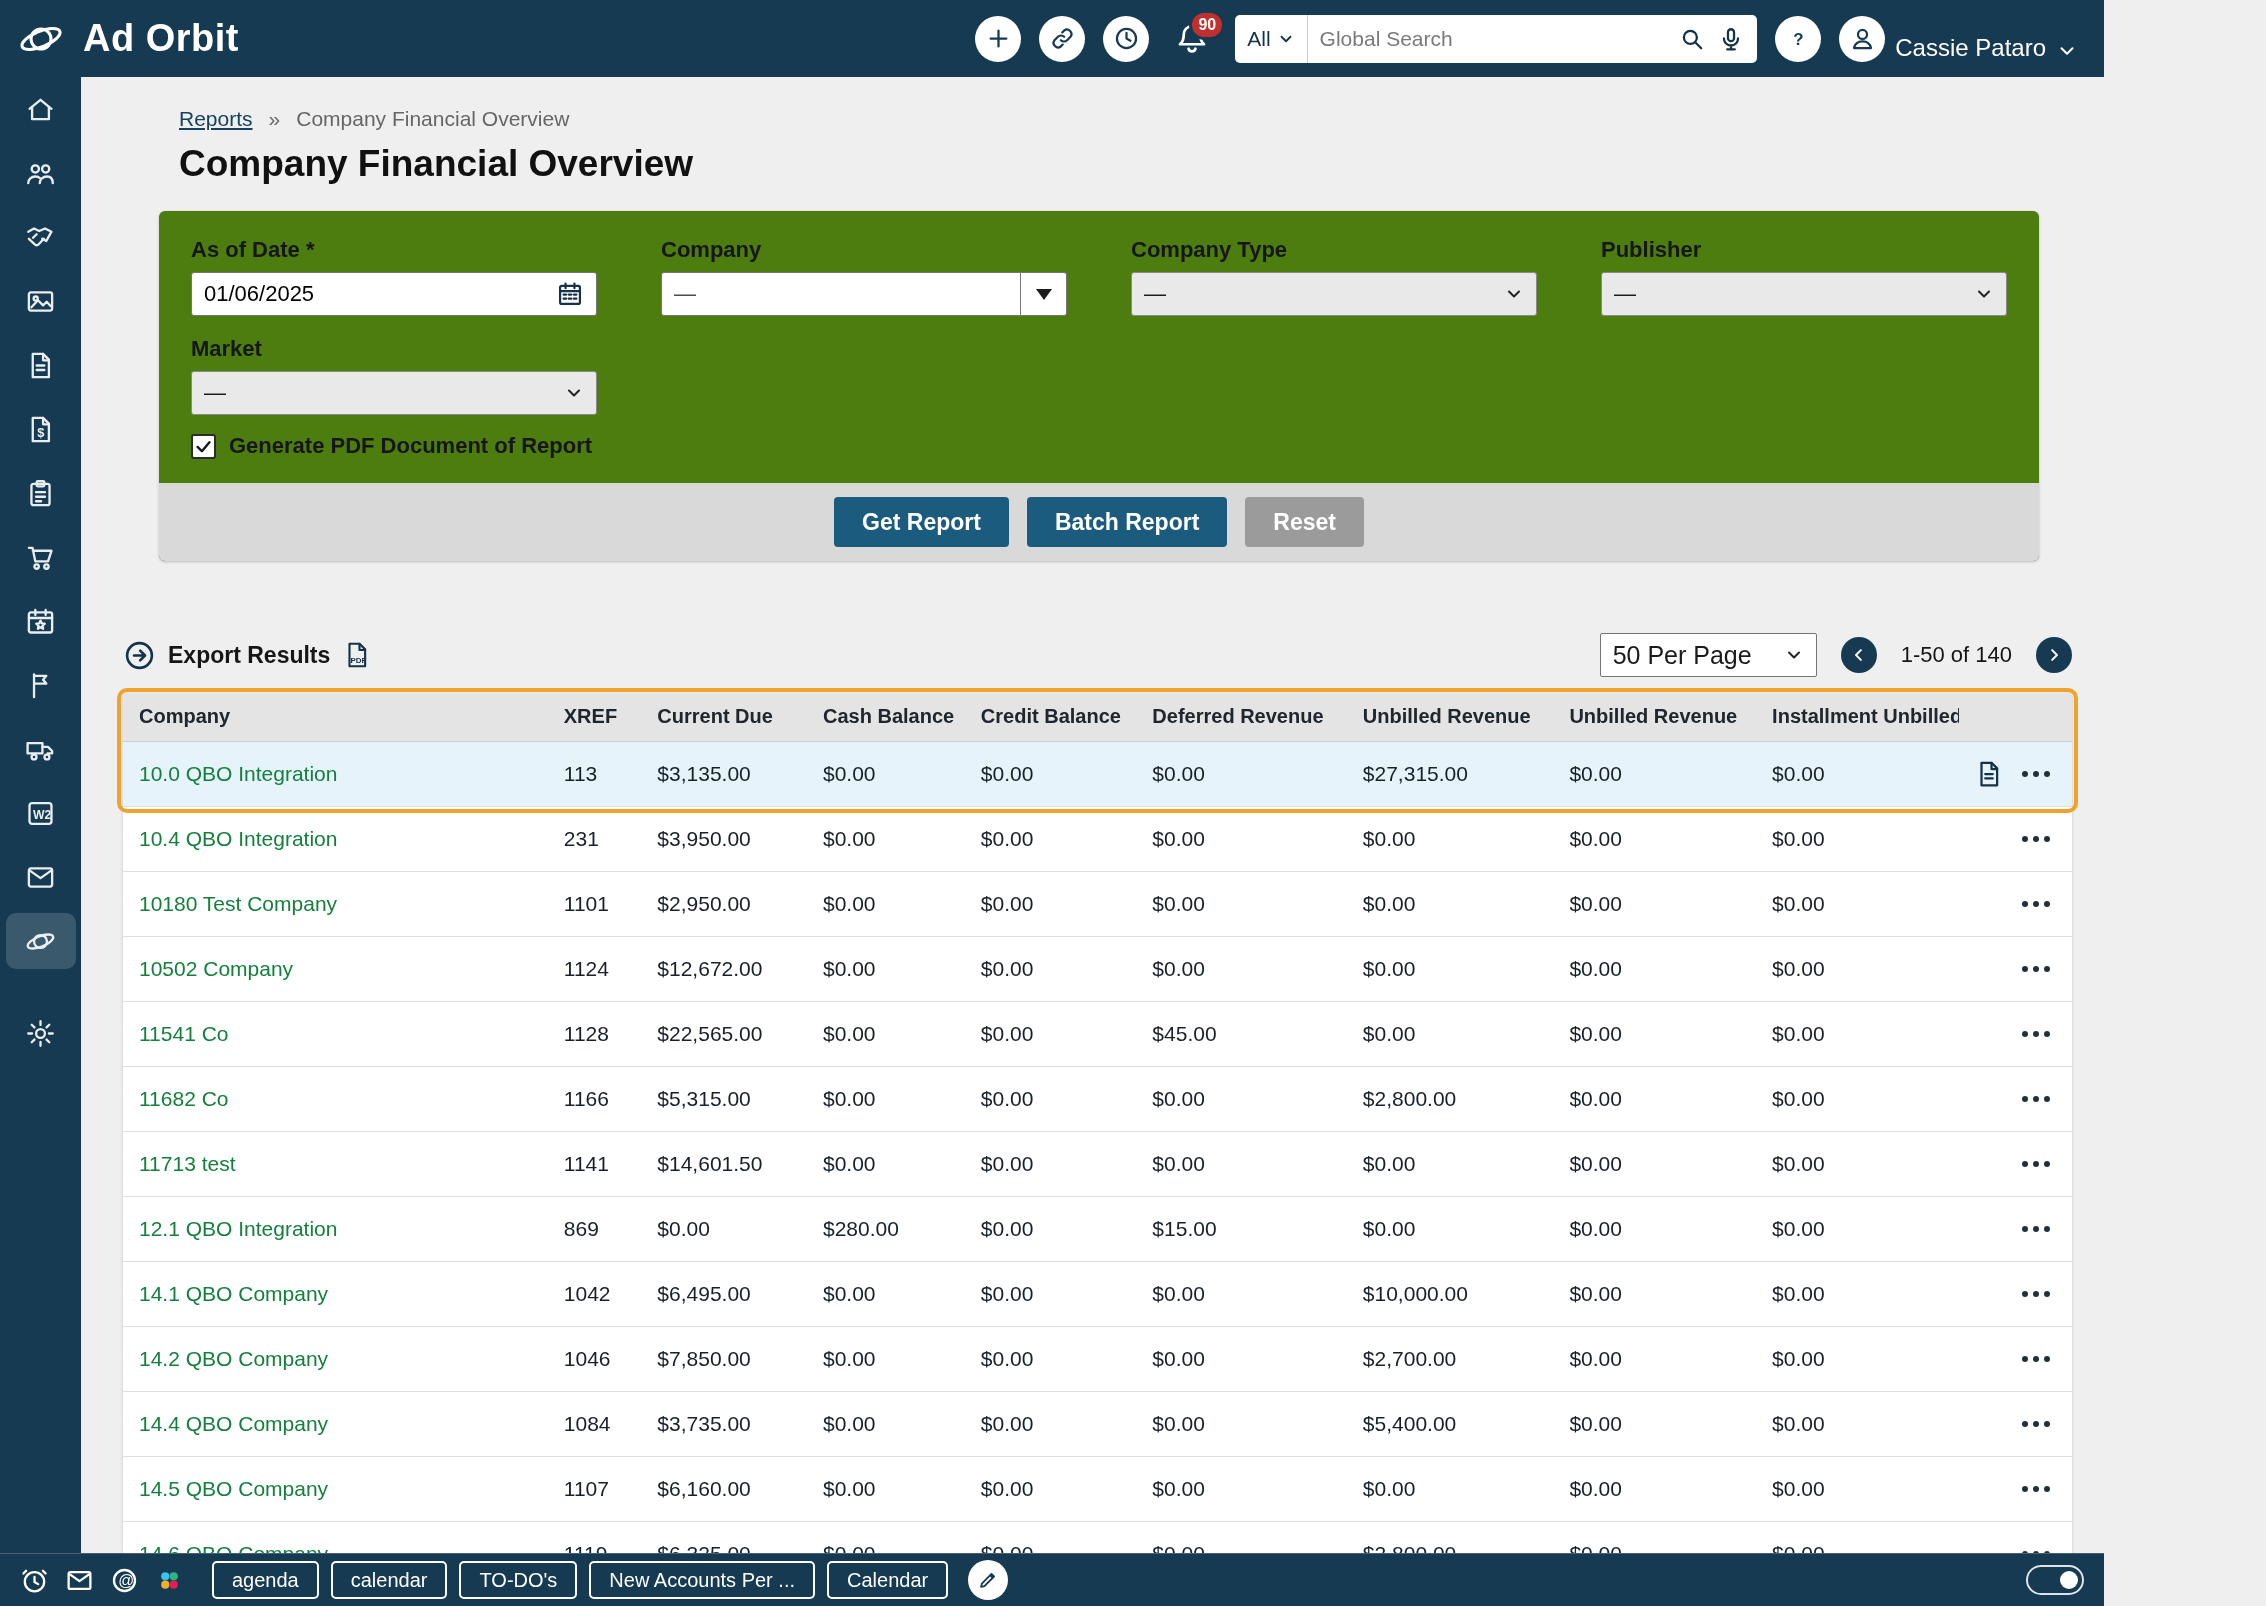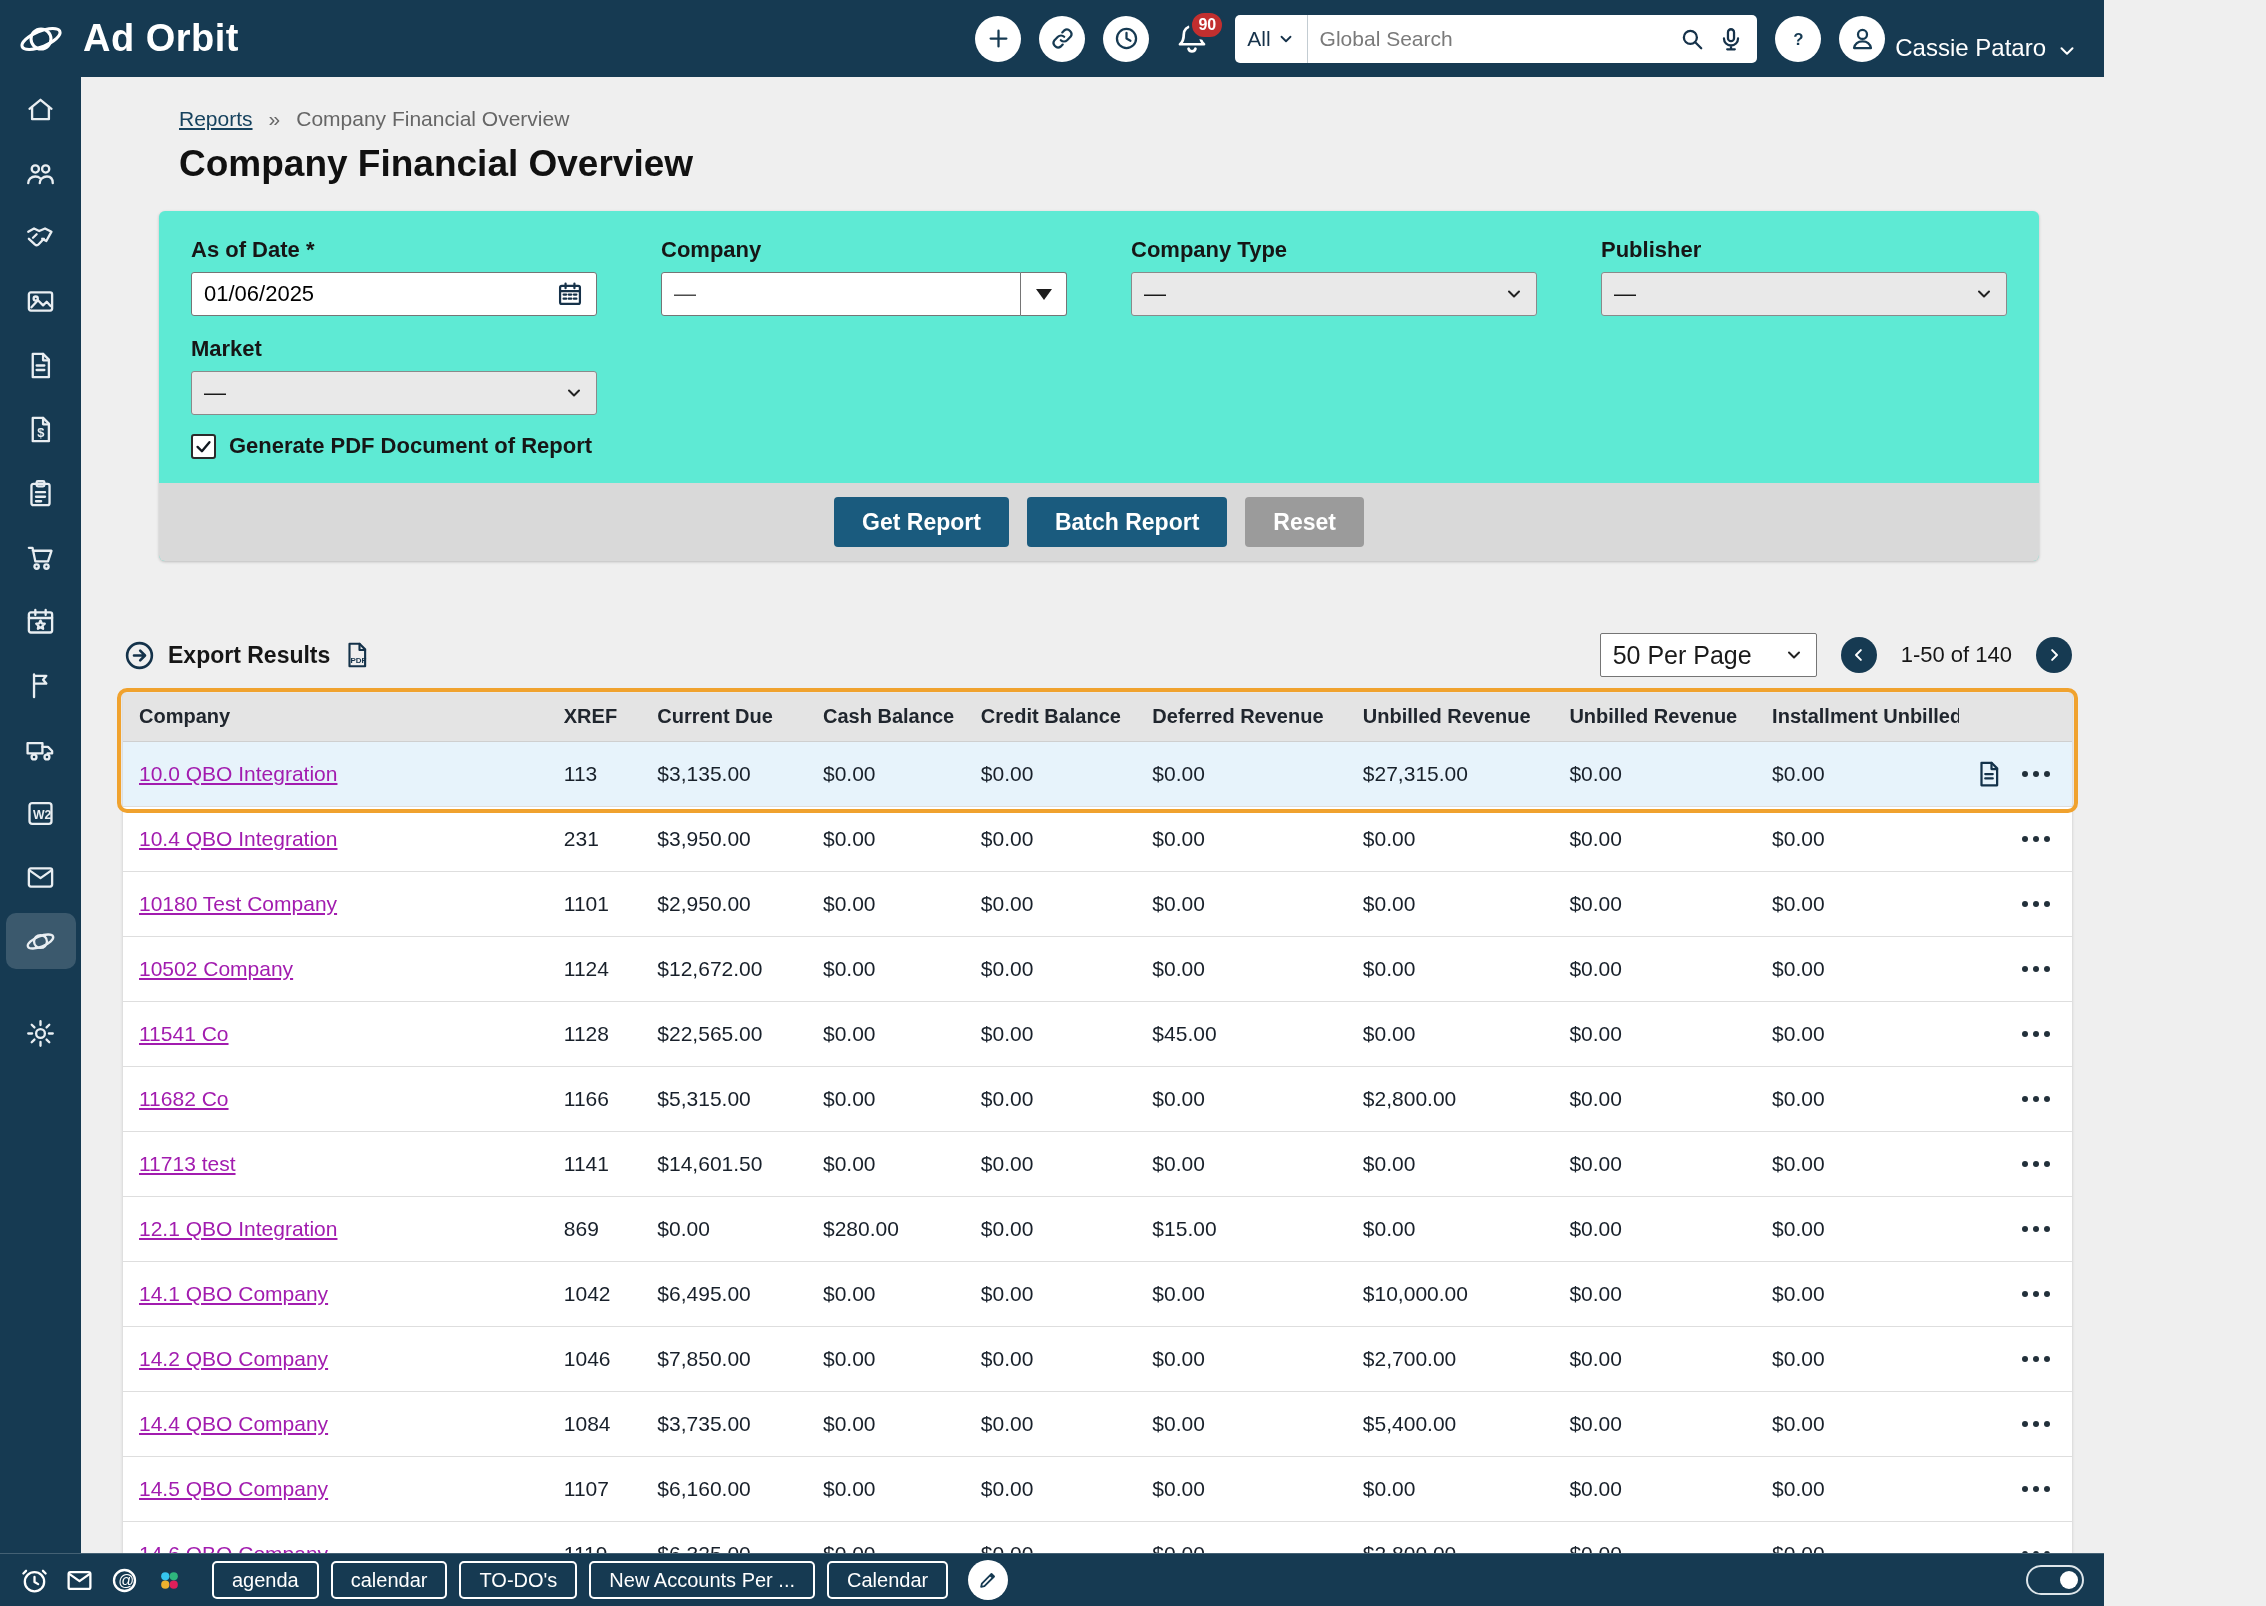--- a/index.html
+++ b/index.html
@@ -40,21 +40,21 @@
   .side-item.settings{margin-top:28px}
 
   
   .main{grid-row:2;grid-column:2;background:#efefef;overflow:hidden;padding:30px 32px 0 42px}
   .crumb-block{margin-left:56px}
   .breadcrumb{font-size:21px;color:#666;display:flex;gap:16px;align-items:baseline}
   .breadcrumb a{color:#16425e;text-decoration:underline;cursor:pointer}
   .page-title{font-size:37px;font-weight:700;color:#111;margin:12px 0 26px}
 
   
-  .filter-card{background:#5eead4;border-radius:6px;margin:0 33px 0 36px;box-shadow:0 1px 3px rgba(0,0,0,.22);overflow:hidden}
+  .filter-card{background:#4d7c0f;border-radius:6px;margin:0 33px 0 36px;box-shadow:0 1px 3px rgba(0,0,0,.22);overflow:hidden}
   .filter-fields{display:grid;grid-template-columns:repeat(4,1fr);column-gap:64px;row-gap:20px;padding:26px 32px 4px}
   .field label{display:block;font-size:22px;font-weight:700;color:#161616;margin-bottom:9px}
   .control{height:44px;border:1px solid #757575;border-radius:3px;background:#fff;display:flex;align-items:center;padding:0 12px;font-size:22px;color:#1a1a1a;position:relative;cursor:pointer}
   .control .val{flex:1;white-space:nowrap;overflow:hidden}
   .control .cal{color:#16324a}
   .control .cal .icn{width:28px;height:28px;stroke-width:1.9}
   .control.select-gray{background:#e9e9e9;border-color:#8a8a8a}
   .control .chev-dark{width:20px;height:20px;color:#222;stroke-width:2.4}
   .combo{display:flex;height:44px}
   .combo .combo-text{flex:1;border:1px solid #757575;border-radius:3px 0 0 3px;display:flex;align-items:center;padding:0 12px;font-size:22px;color:#4c4c4c;background:#fff}
@@ -81,21 +81,21 @@
   .pg-circle .icn{width:18px;height:18px;stroke-width:2.6}
   .pg-range{font-size:22px;color:#161616}
 
   
   .table-wrap{position:relative;margin-top:14px;background:#fff;box-shadow:0 1px 3px rgba(0,0,0,.18)}
   table{width:100%;border-collapse:collapse;table-layout:fixed;font-size:21px;background:#fff}
   thead th{background:#e4e4e4;text-align:left;font-weight:600;color:#20262e;height:48px;padding:0 12px;white-space:nowrap;overflow:hidden;font-size:20px;border-bottom:1px solid #cfcfcf}
   thead th:first-child{padding-left:16px}
   tbody td{height:65px;padding:0 12px;border-bottom:1px solid #dedede;color:#18202a;white-space:nowrap;overflow:hidden}
   tbody td:first-child{padding-left:16px}
-  .company-link{color:#a21caf;text-decoration:underline;cursor:pointer}
+  .company-link{color:#15803d;cursor:pointer}
   tr.highlighted td{background:#e7f3fb}
   .actions-cell{text-align:right;padding-right:20px}
   .actions-inner{display:flex;align-items:center;justify-content:flex-end;gap:16px}
   .doc-btn{display:none;color:#14324a;cursor:pointer}
   .doc-btn .icn{width:30px;height:30px;stroke-width:1.8}
   tr.has_doc .doc-btn{display:block}
   .dots-btn{display:inline-flex;align-items:center;gap:5px;cursor:pointer;padding:6px 2px}
   .dot{width:6px;height:6px;border-radius:50%;background:#22303a;display:inline-block}
   .highlight-ring{position:absolute;left:-6px;right:-6px;top:-5px;height:125px;border:4px solid #f0a22e;border-radius:10px;pointer-events:none;z-index:3}
 

